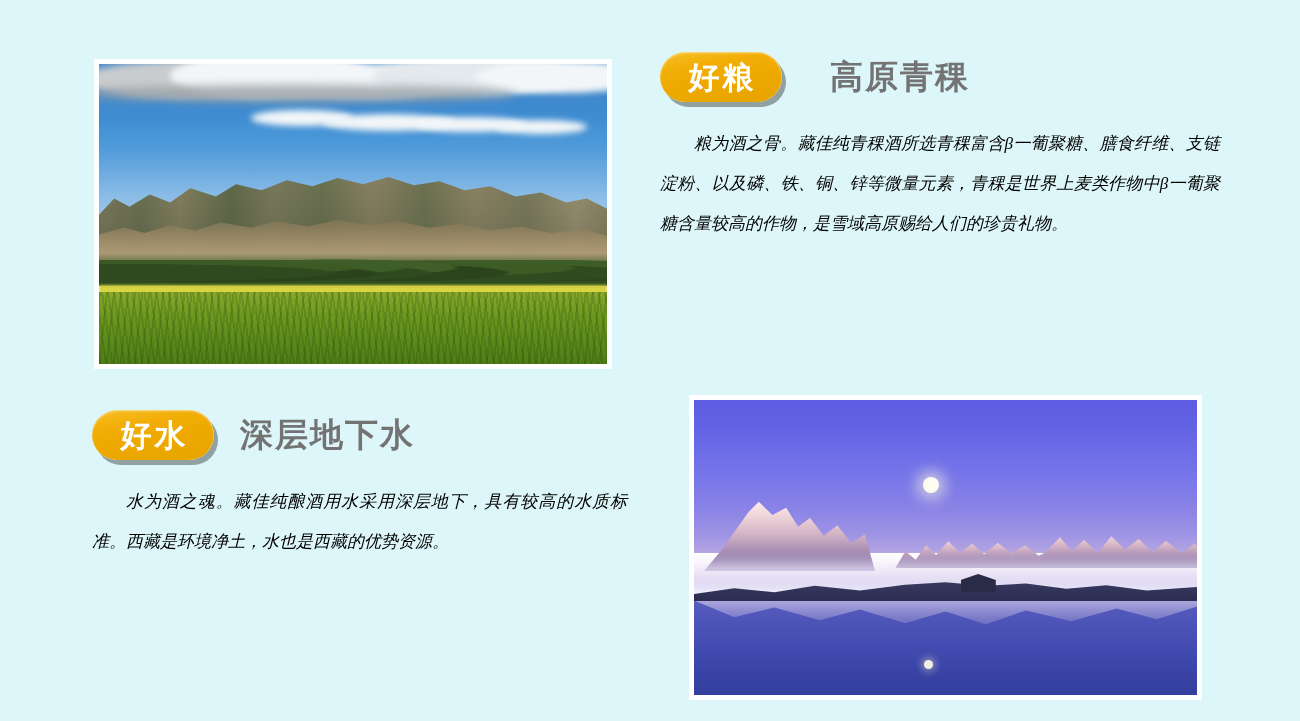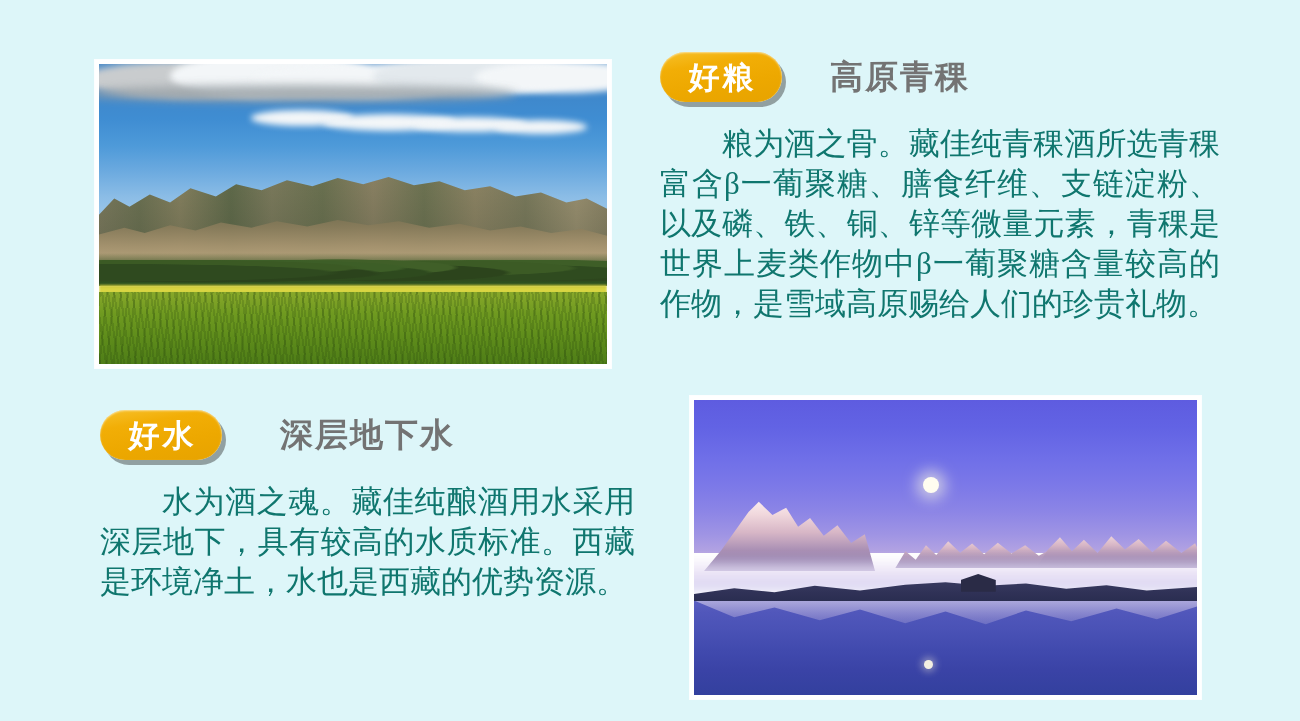--- a/index.html
+++ b/index.html
@@ -275,21 +275,21 @@
       rgba(235,225,242,.55) 0%, rgba(205,192,228,.35) 35%,
       rgba(130,128,200,.18) 70%, rgba(80,86,175,0) 100%);
     clip-path: polygon(0% 0%, 8% 34%, 16% 14%, 25% 40%, 33% 18%,
       42% 46%, 50% 22%, 58% 48%, 66% 20%, 75% 42%, 84% 16%,
       92% 38%, 100% 12%, 100% 0%);
   }
 
   
   .block { position: absolute; }
   #block-grain { left: 660px; top: 46px; width: 560px; }
-  #block-water { left: 100px;  top: 404px; width: 545px; }
+  #block-water { left: 92px;  top: 404px; width: 545px; }
 
   .head-row {
     display: flex;
     align-items: center;
     height: 62px;
   }
   .badge {
     width: 122px;
     height: 50px;
     border-radius: 26px;
@@ -309,31 +309,32 @@
     padding-left: 3px;
   }
   .heading {
     margin-left: 48px;
     color: #737373;
     font-size: 33px;
     font-weight: bold;
     letter-spacing: 2px;
     white-space: nowrap;
   }
-  #block-water .heading { margin-left: 58px; }
+  #block-water .heading { margin-left: 26px; }
 
   .para {
     margin-top: 16px;
-    color: #0f766e;
+    color: #000000;
     font-family: "Liberation Serif", "DejaVu Serif", serif;
-    font-size: 31px;
+    font-size: 17px;
     line-height: 40px;
     text-align: justify;
     text-indent: 2em;
     text-justify: inter-character;
+    font-style: italic;
   }
   #block-water .para { width: 535px; }
 </style>
 </head>
 <body>
 
 <div class="page">
 
   <div class="photo-frame" id="photo-barley">
     <div class="photo">

